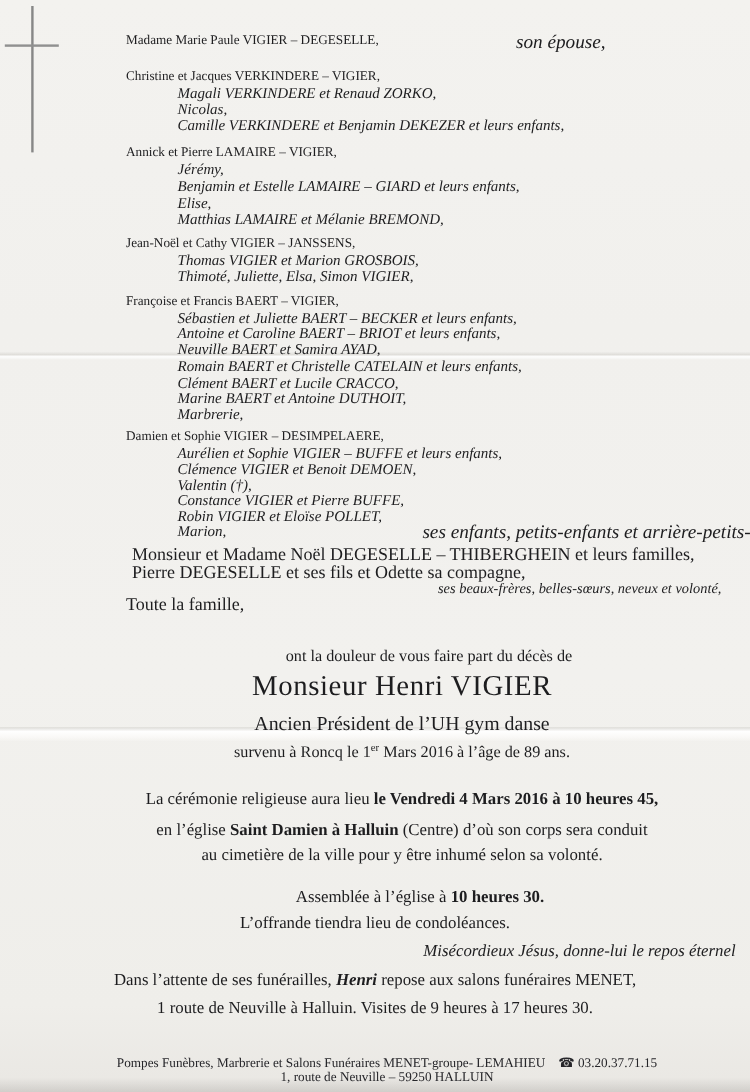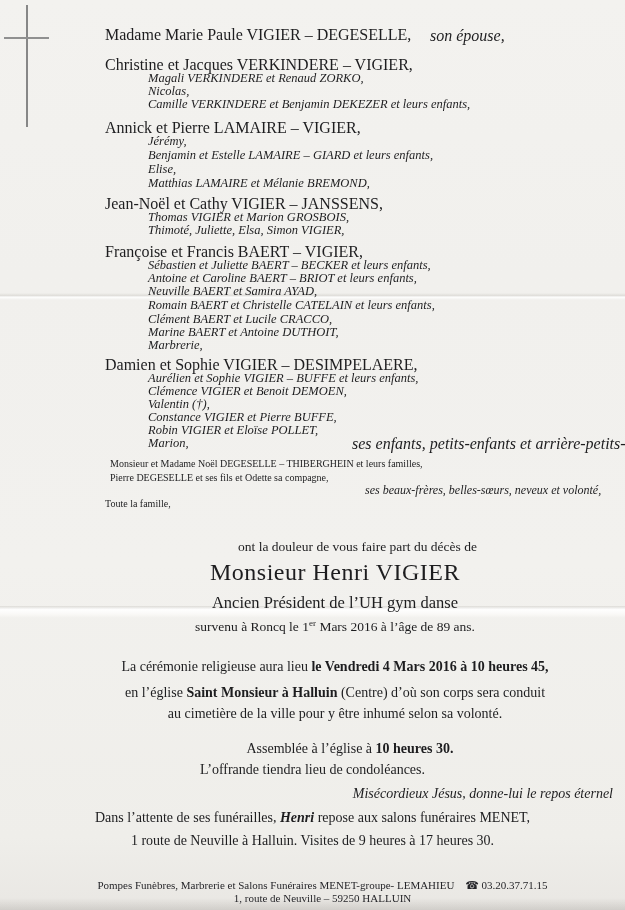--- a/index.html
+++ b/index.html
@@ -9,24 +9,24 @@
     font-family:"Liberation Serif","DejaVu Serif",serif;
     color:#1d1d1f;
   }
   .abs{position:absolute;}
   .c{position:absolute;left:45px;right:0;text-align:center;}
   
   .cross-v{position:absolute;left:26px;top:5px;width:2px;height:122px;background:#878787;}
   .cross-h{position:absolute;left:4px;top:37px;width:45px;height:2px;background:#909090;}
   
   .group{position:absolute;left:105px;right:0;}
-  .head{font-size:16px;line-height:15px;white-space:nowrap;}
+  .head{font-size:11px;line-height:15px;white-space:nowrap;}
   .child{font-size:12.5px;font-style:italic;line-height:13px;margin-left:43px;white-space:nowrap;}
   .rel{position:absolute;top:0;font-style:italic;font-size:16px;white-space:nowrap;}
-  .line13{font-size:10px;line-height:14px;white-space:nowrap;}
+  .line13{font-size:15px;line-height:14px;white-space:nowrap;}
   .it12{font-style:italic;font-size:12px;white-space:nowrap;}
   .body14{font-size:14px;white-space:nowrap;}
   .deceased-name{font-size:24px;letter-spacing:.5px;}
   .deceased-title{font-size:16.5px;}
   .survenu{font-size:13.5px;}
   .survenu sup{font-size:9px;vertical-align:super;line-height:0;}
   .prayer{font-style:italic;font-size:14px;}
   .footer-line{font-size:11px;color:#26262a;}
   b{font-weight:bold;}
   
@@ -113,21 +113,21 @@
   <div class="c deceased-name" style="top:559px">Monsieur Henri VIGIER</div>
   <div class="c deceased-title" style="top:593px">Ancien Président de l’UH gym danse</div>
   <div class="c survenu" style="top:619px">
     <span>survenu à Roncq le 1</span><sup>er</sup><span> Mars 2016 à l’âge de 89 ans.</span>
   </div>
 
   <div class="c body14" style="top:659px">
     <span>La cérémonie religieuse aura lieu </span><b>le Vendredi 4 Mars 2016 à 10 heures 45,</b>
   </div>
   <div class="c body14" style="top:685px">
-    <span>en l’église </span><b>Saint Monsieur à Halluin</b><span> (Centre) d’où son corps sera conduit</span>
+    <span>en l’église </span><b>Saint Damien à Halluin</b><span> (Centre) d’où son corps sera conduit</span>
   </div>
   <div class="c body14" style="top:706px">au cimetière de la ville pour y être inhumé selon sa volonté.</div>
 
   <div class="c body14" style="left:75px;top:741px">
     <span>Assemblée à l’église à </span><b>10 heures 30.</b>
   </div>
   <div class="c body14" style="left:0;top:762px">L’offrande tiendra lieu de condoléances.</div>
 
   <div class="abs prayer" style="right:12px;top:786px">Misécordieux Jésus, donne-lui le repos éternel</div>
 

